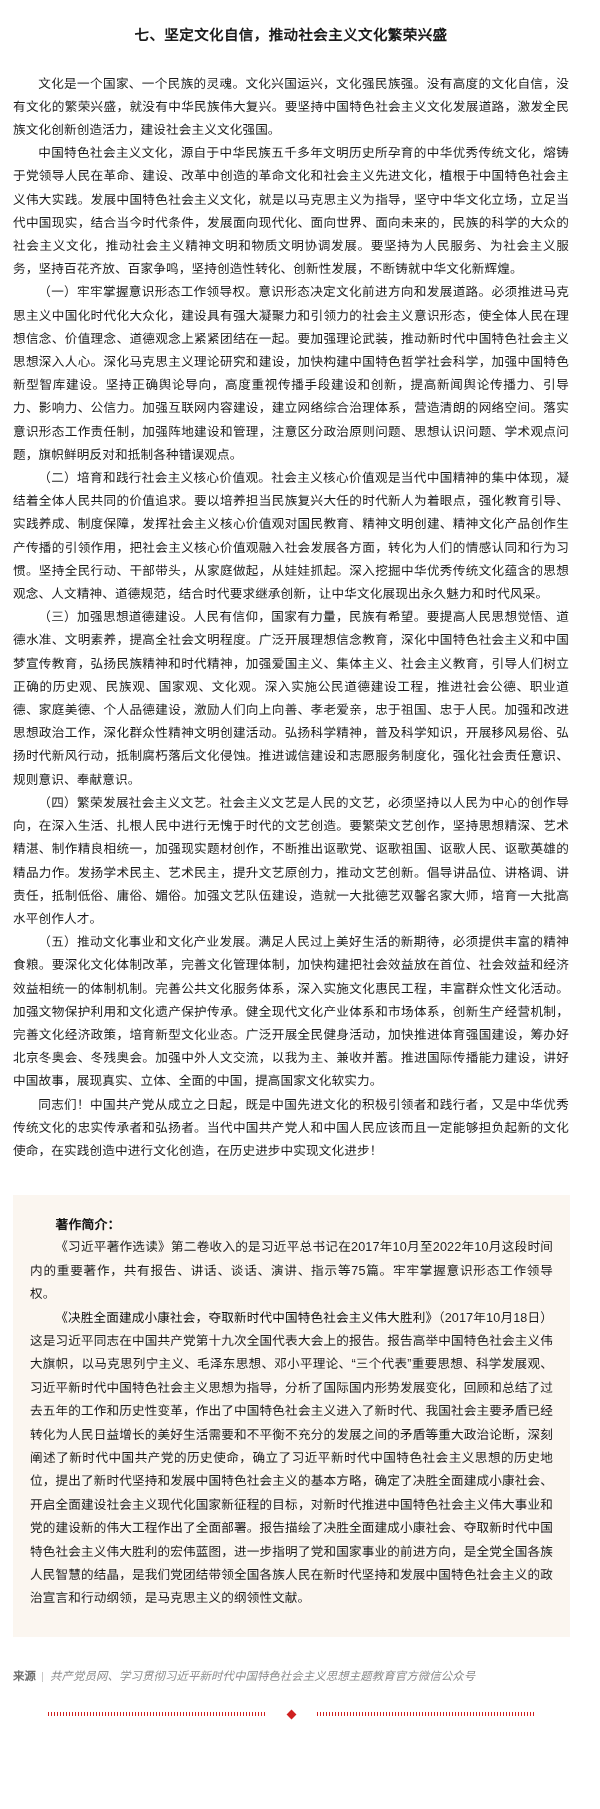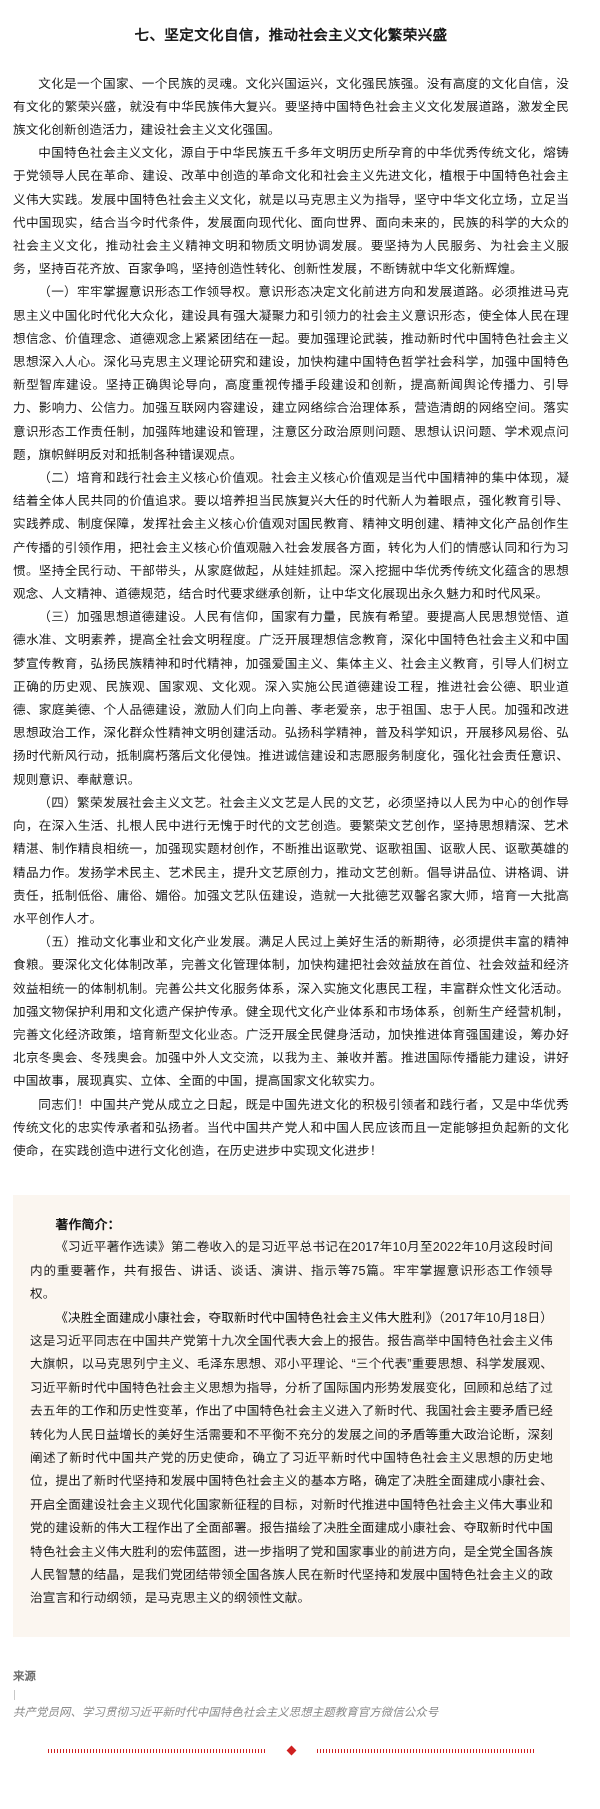--- a/index.html
+++ b/index.html
@@ -80,21 +80,20 @@
   .source-line {
     margin: 30px 0 0 0;
     padding: 0 13px;
     font-size: 11.4px;
     color: #8b8b8b;
     letter-spacing: 0.1px;
     line-height: 1.6;
     display: flex;
     align-items: baseline;
     gap: 0;
-    flex-direction: column;
   }
   .source-label {
     font-weight: bold;
     color: #6f6f6f;
     margin-right: 5px;
   }
   .source-sep {
     color: #c3c3c3;
     margin-right: 6px;
   }

